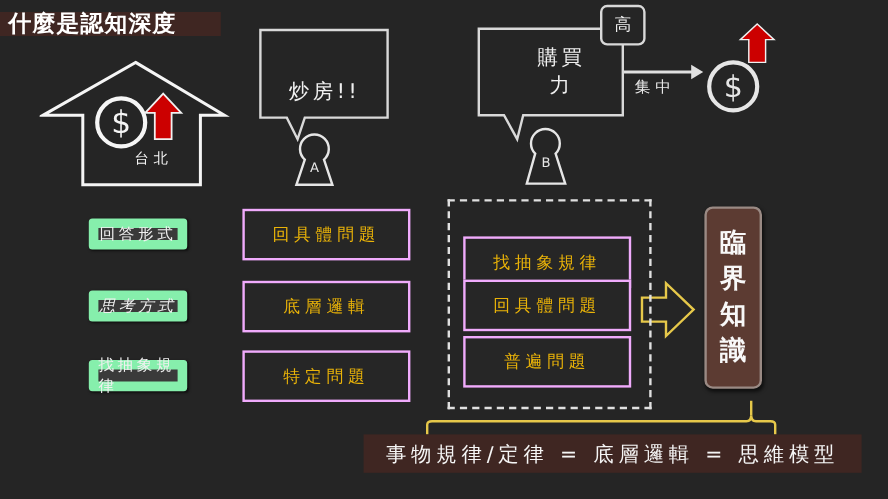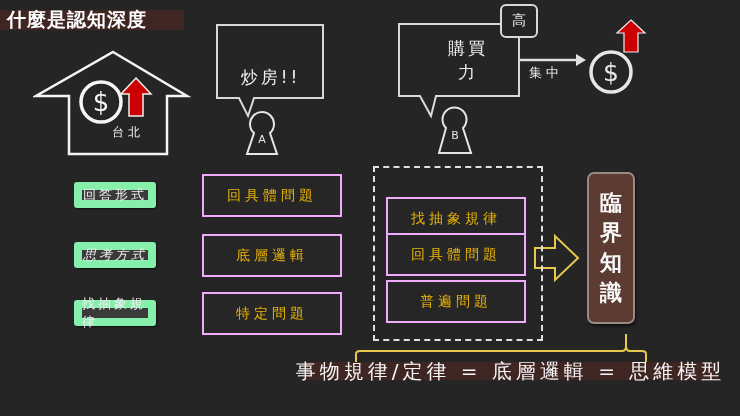--- a/index.html
+++ b/index.html
@@ -81,24 +81,24 @@
     background: #5c3b32;
     border: 2px solid #9a8a84;
     border-radius: 7px;
     display: flex; flex-direction: column; align-items: center; justify-content: center;
     font-size: 22px; font-weight: bold; color: #f8f8f8; line-height: 30px;
     box-shadow: 1px 2px 3px rgba(0,0,0,0.6);
   }
 
   
   .formula-bar {
-    left: 303px; top: 362px; width: 415px; height: 18px;
+    left: 303px; top: 362px; width: 415px; height: 32px;
     background: #3f2622;
     display: flex; align-items: center; justify-content: center;
-    font-size: 20px; letter-spacing: 4px; color: #f5f5f5;
+    font-size: 17px; letter-spacing: 4px; color: #f5f5f5;
     white-space: pre;
   }
 
   .overlay-svg { left: 0; top: 0; pointer-events: none; }
 </style>
 </head>
 <body>
 
 <div class="abs title-bar">什麼是認知深度</div>
 

